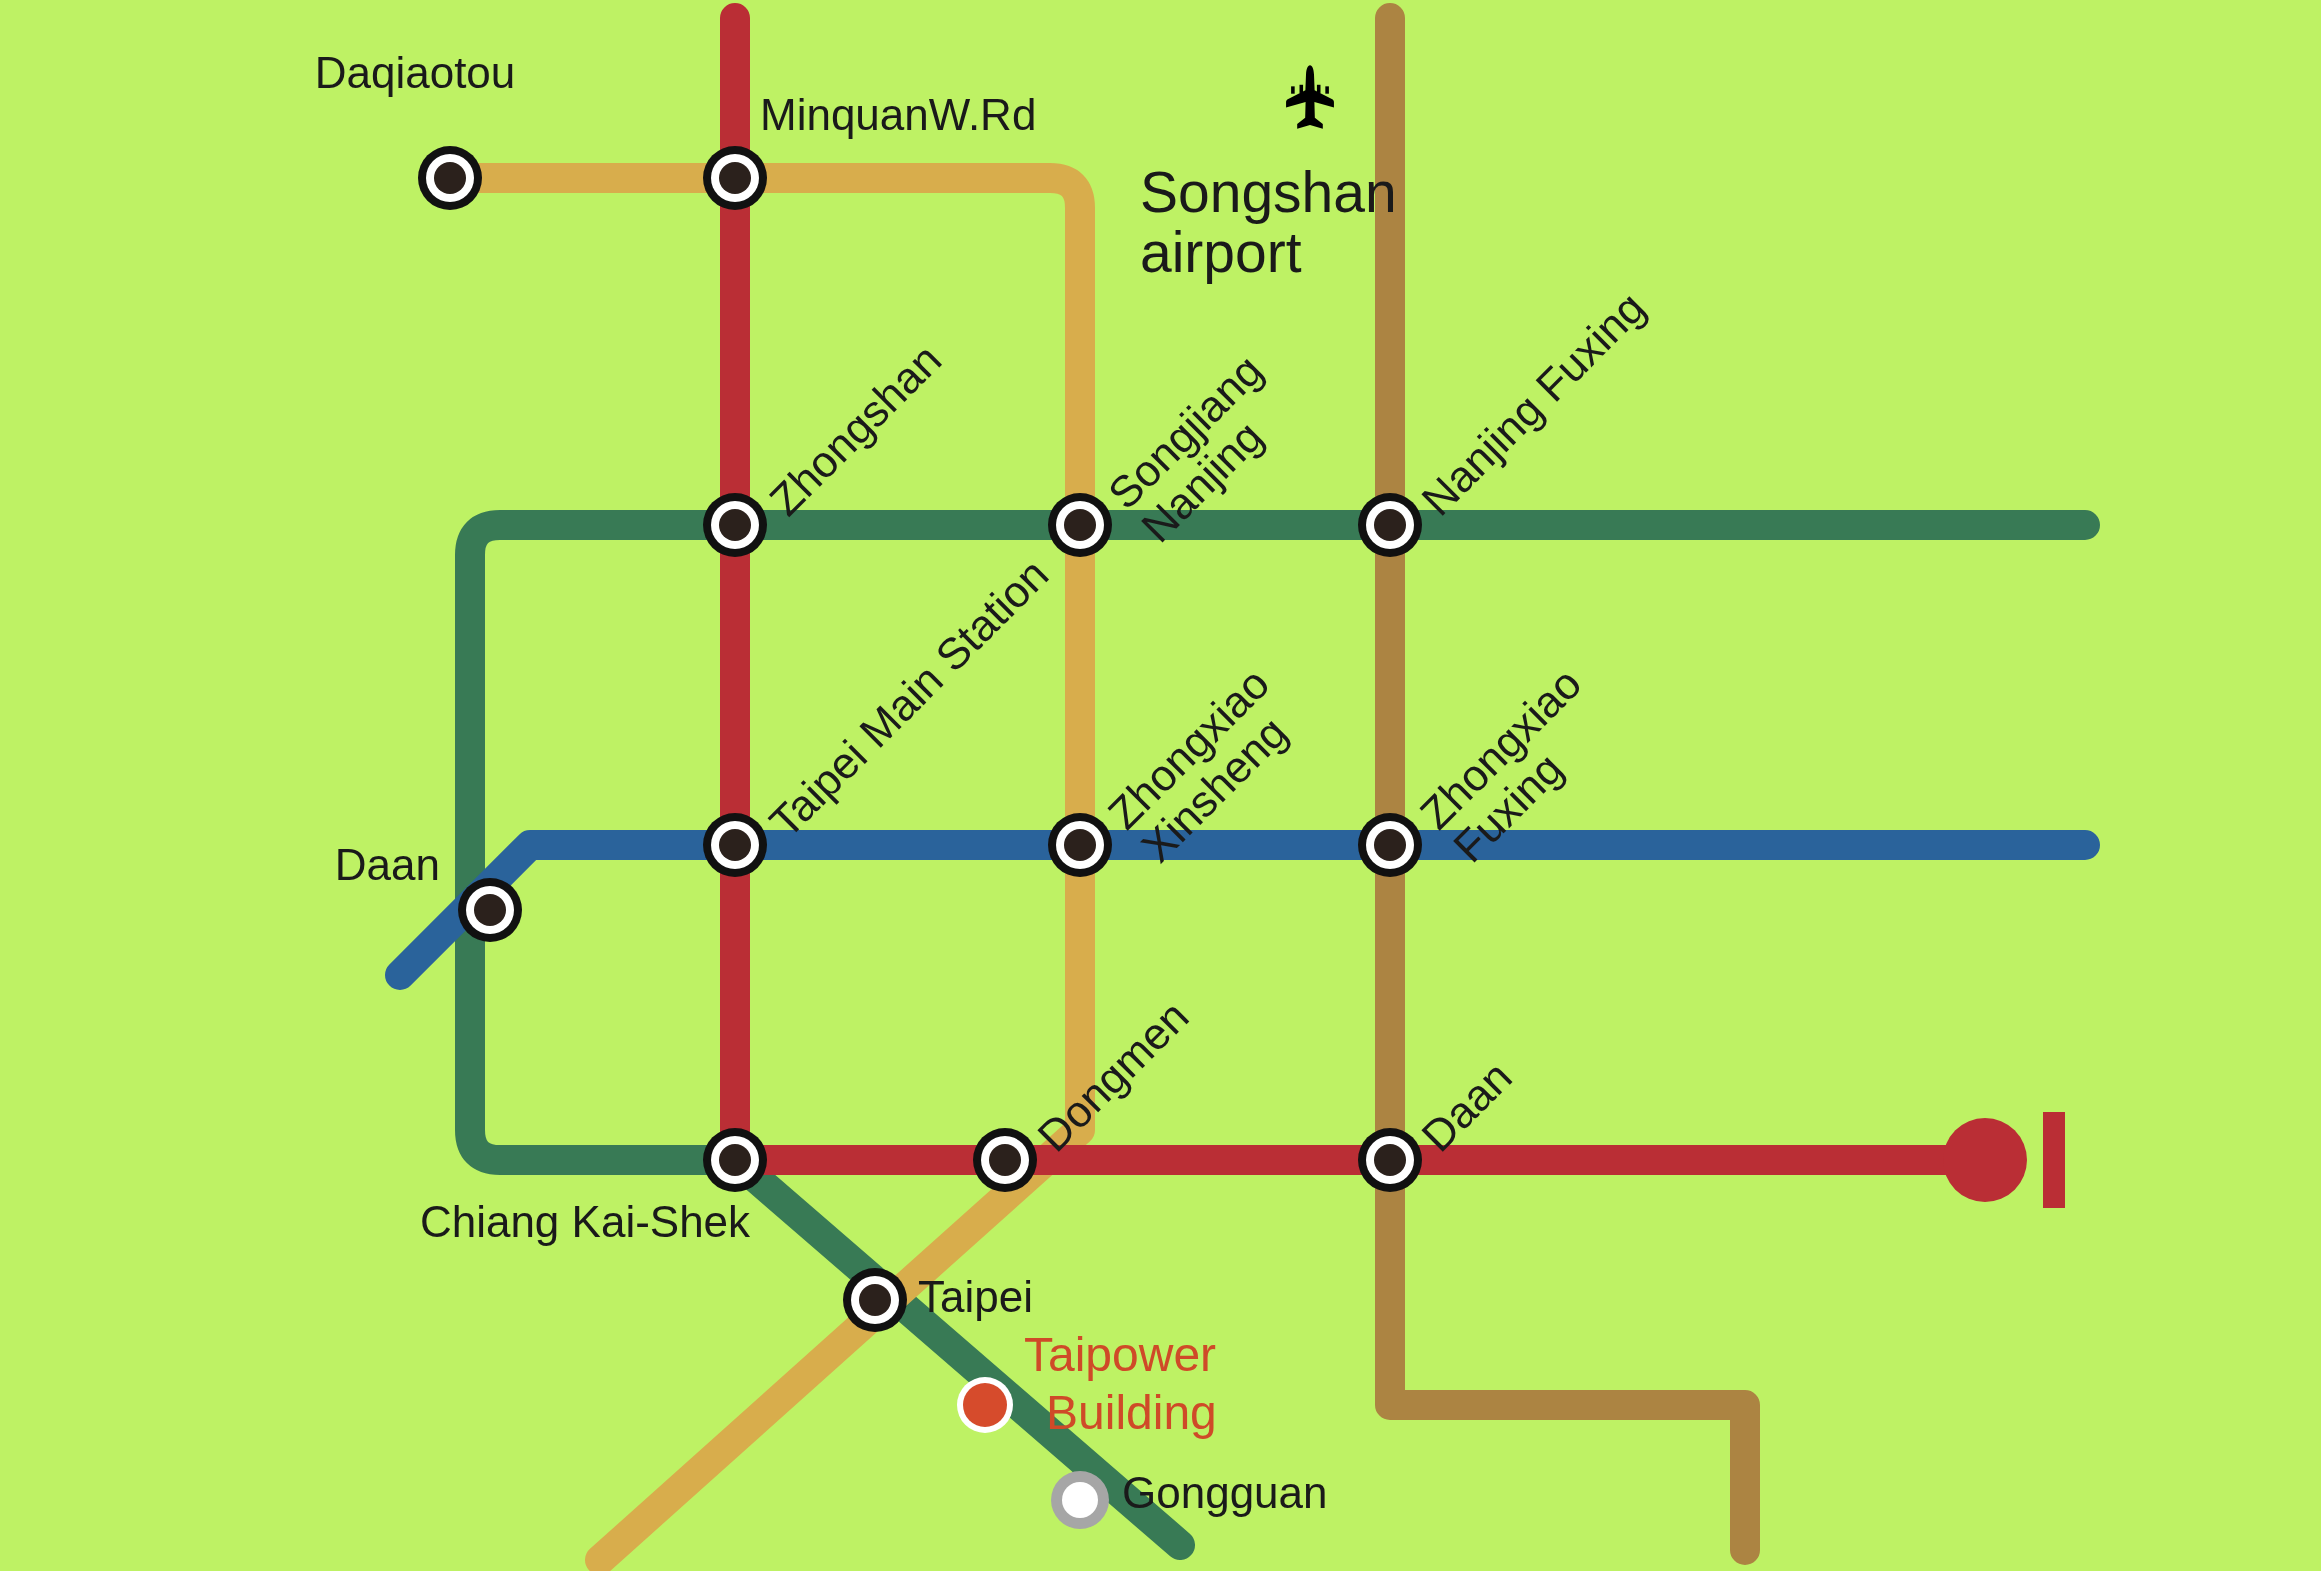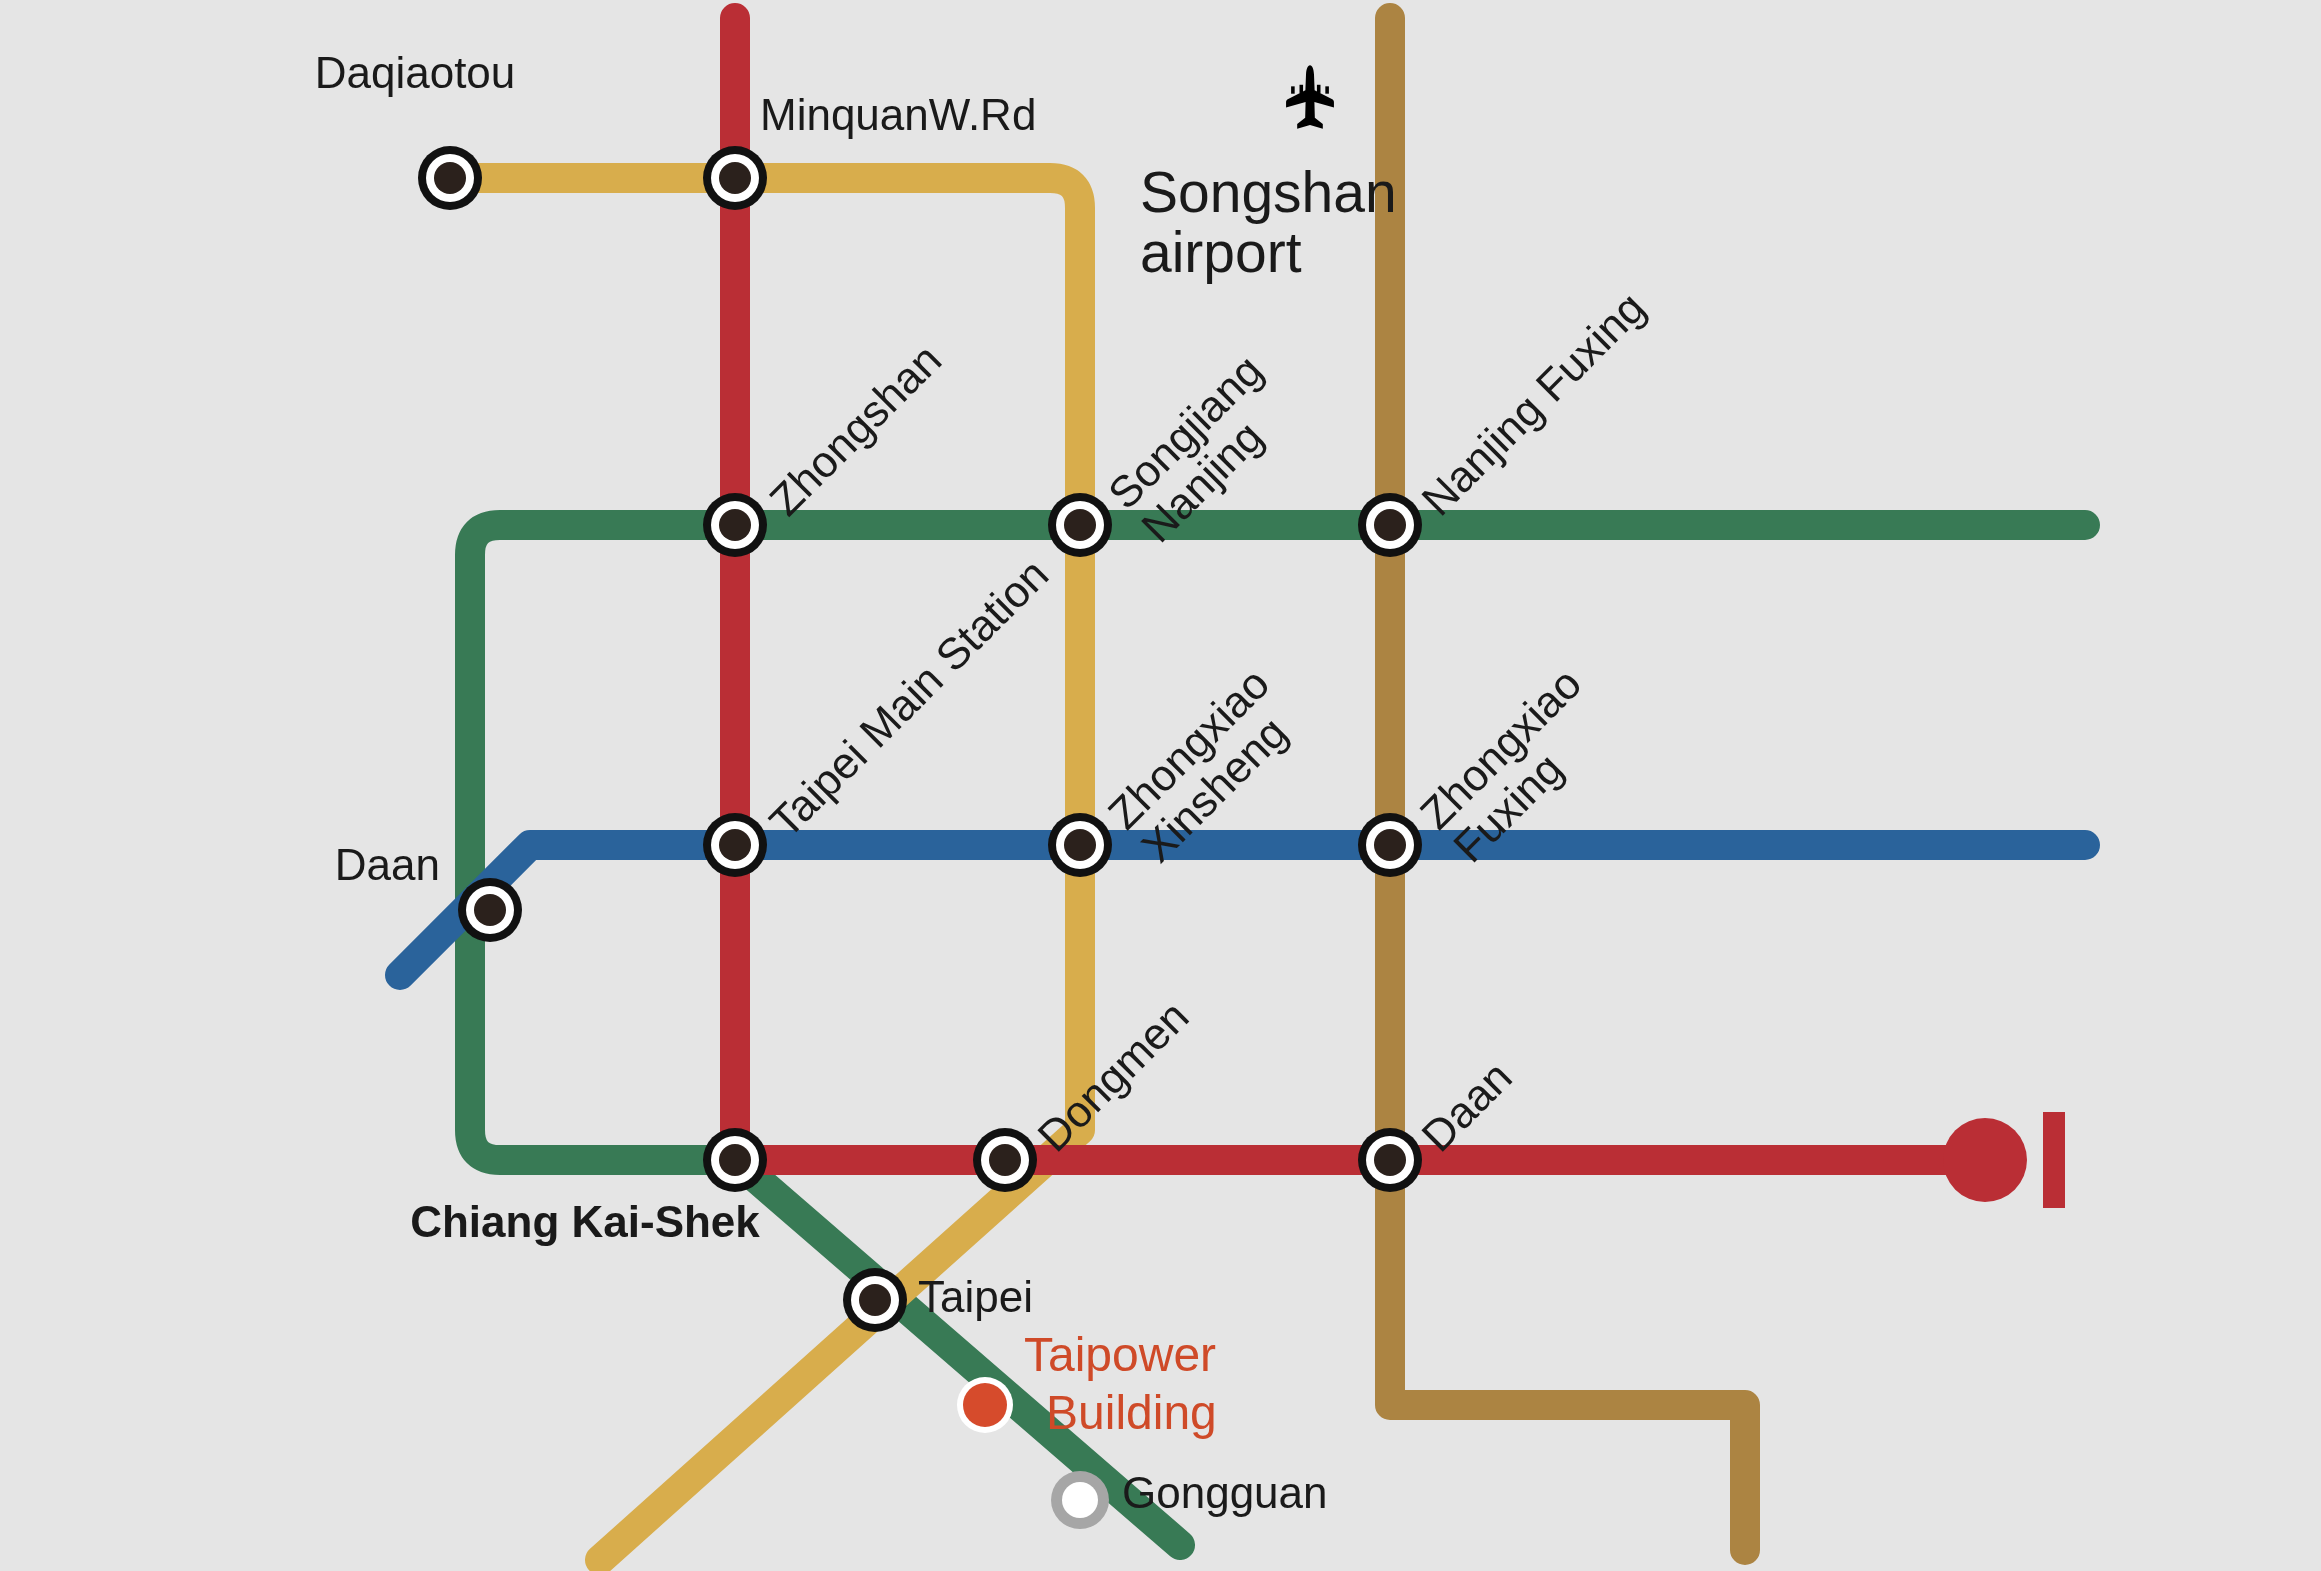--- a/index.html
+++ b/index.html
@@ -1,16 +1,16 @@
 <!DOCTYPE html>
 <html><head>
 <meta charset="utf-8">
 <style>
   html,body{margin:0;padding:0;background:#fff;}
-  #stage{position:relative;width:2321px;height:1571px;background:#e5e5e5;overflow:hidden;
+  #stage{position:relative;width:2321px;height:1571px;background:#bef264;overflow:hidden;
          font-family:"Liberation Sans", sans-serif;}
   svg{position:absolute;left:0;top:0;}
   .lbl{position:absolute;color:#1a1a1a;white-space:nowrap;font-weight:400;}
   .lbl-red{color:#cf4a28;}
   .rot{transform-origin:0 0;}
   .pill{position:absolute;border:4px solid #cf4a28;border-radius:40px;color:#cf4a28;
         padding:4px 18px 8px 18px;white-space:nowrap;}
 </style>
 </head>
 <body>
@@ -171,21 +171,21 @@
     <div>Zhongxiao</div>
     <div>Fuxing</div>
   </div>
 
   <div class="lbl" style="left:440px;top:840px;font-size:44px;transform:translateX(-100%);">Daan</div>
 
   <div class="lbl rot" style="left:1028px;top:1126px;font-size:44px;transform:rotate(-45deg);">Dongmen</div>
 
   <div class="lbl rot" style="left:1412px;top:1126px;font-size:44px;transform:rotate(-45deg);">Daan</div>
 
-  <div class="lbl" style="left:585px;top:1198px;font-size:44px;line-height:1.08;text-align:center;transform:translateX(-50%);font-weight:bold;">
+  <div class="lbl" style="left:585px;top:1198px;font-size:44px;line-height:1.08;text-align:center;transform:translateX(-50%);">
     <div>Chiang Kai-Shek</div>
   </div>
 
   <div class="lbl" style="left:918px;top:1272px;font-size:44px;">Taipei</div>
 
 
   <div class="lbl lbl-red" style="left:1024px;top:1330px;font-size:48px;line-height:1.04;">
     <div>Taipower</div>
     <div style="padding-left:22px;margin-top:8px;">Building</div>
   </div>

